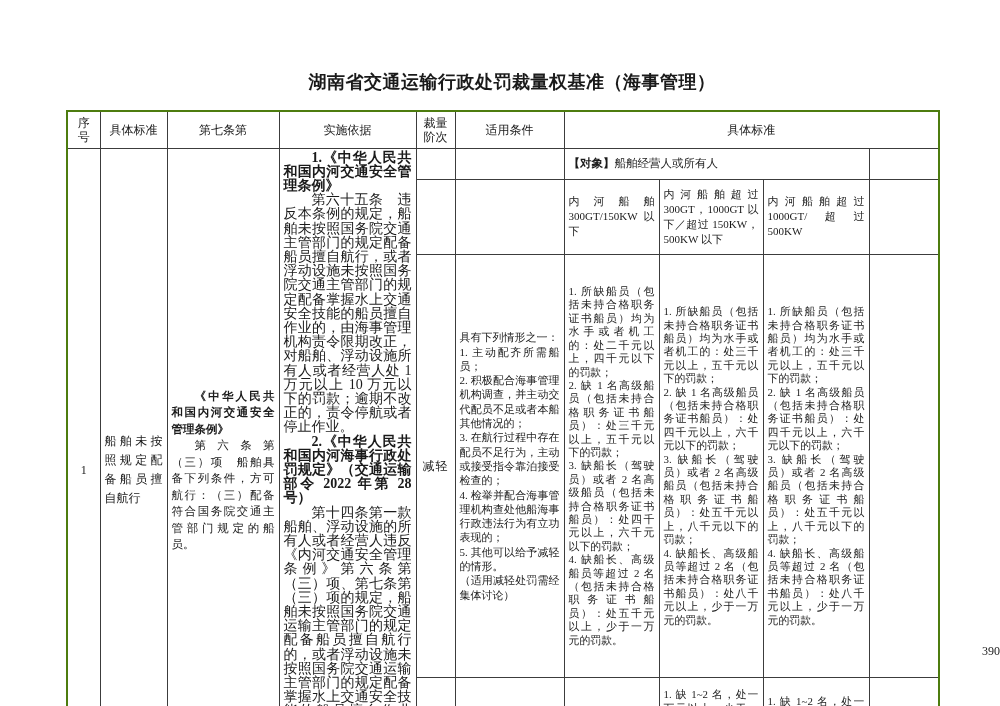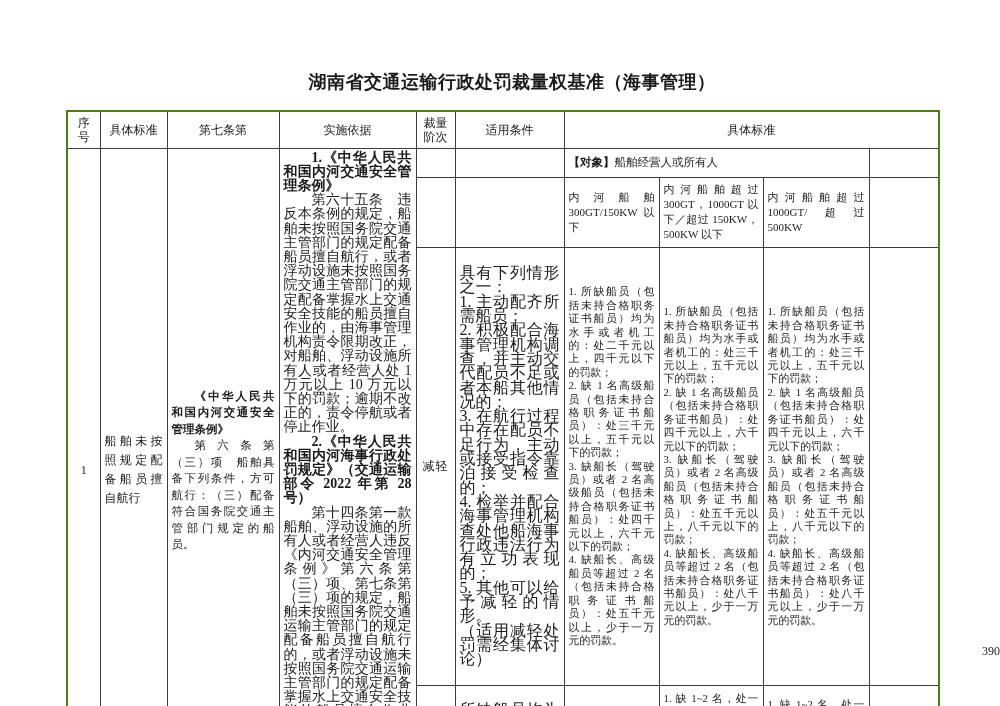--- a/index.html
+++ b/index.html
@@ -41,21 +41,21 @@
   .c-impl{font-size:14px;line-height:14.2px;vertical-align:top;padding-top:3px;}
   .c-impl p{margin:0;text-indent:2em;text-align:justify;text-justify:inter-character;}
   .bold{font-weight:bold;margin-top:32px;}
   .c-tier{text-align:center;font-size:12px;letter-spacing:1px;}
   .c-object{font-size:11.5px;text-align:left;padding-left:6px;}
   .c-cat{
     font-size:11px;line-height:15px;
     text-align:justify;text-justify:inter-character;
   }
   .c-cond{
-    font-size:16px;line-height:14.3px;
+    font-size:11px;line-height:14.3px;
     text-align:justify;text-justify:inter-character;
     white-space:pre-line;
   }
   .c-std{
     font-size:10.9px;line-height:13.4px;
     text-align:justify;text-justify:inter-character;
     white-space:pre-line;
     vertical-align:top;padding-top:2px;
   }
   .c-std-mid{vertical-align:middle;}

